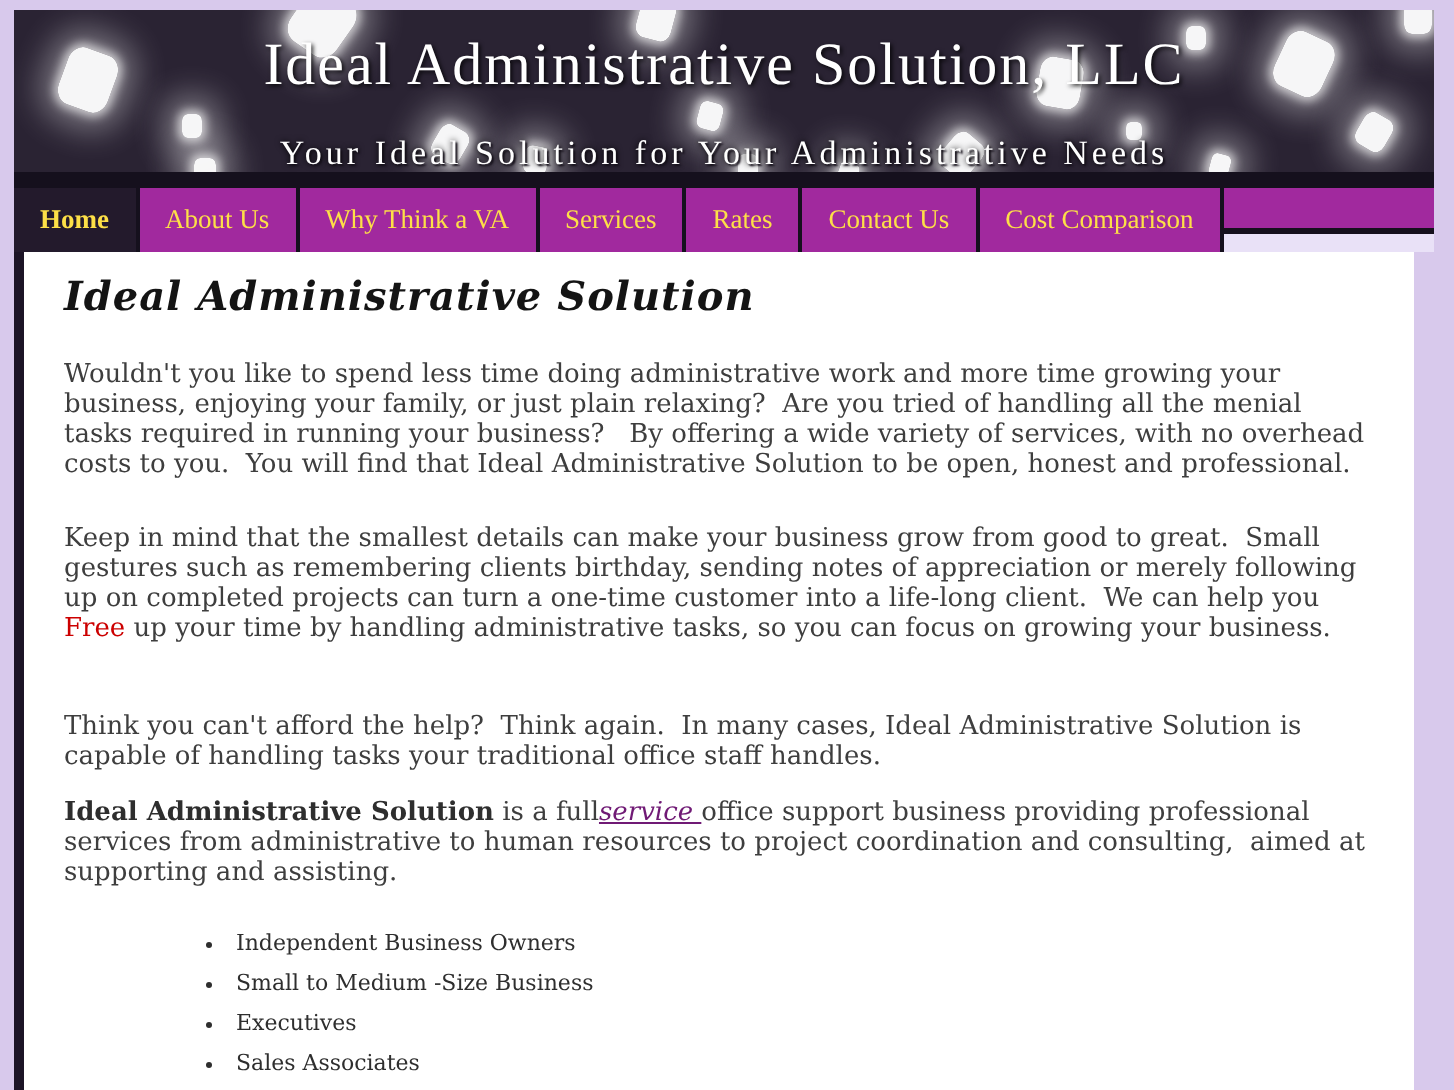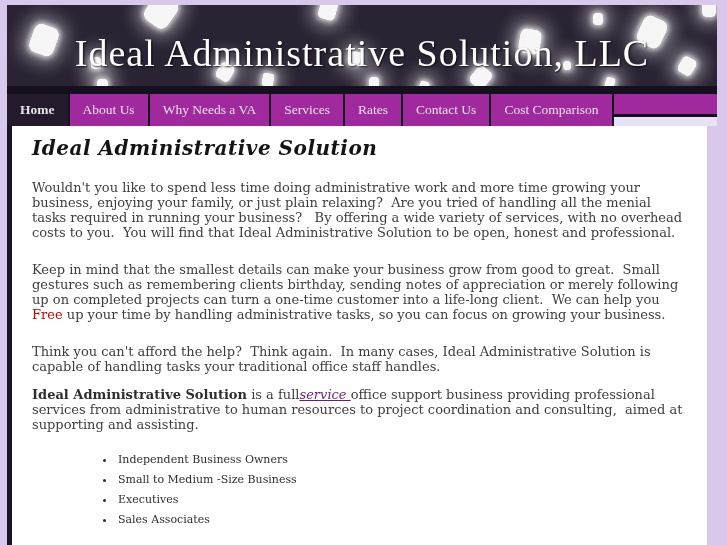--- a/index.html
+++ b/index.html
@@ -21,23 +21,23 @@
   }
   .banner .dot {
     position: absolute;
     background: rgba(255,255,255,0.96);
     border-radius: 28%;
     box-shadow: 0 0 16px 9px rgba(255,255,255,0.38), 0 0 5px 2px rgba(255,255,255,0.65);
   }
   .banner-title {
     position: relative;
     z-index: 2;
-    margin-top: 26px;
+    margin-top: 11px;
     font-family: "Liberation Serif", serif;
-    font-size: 38px;
+    font-size: 30px;
     font-weight: 400;
     letter-spacing: 1px;
     text-shadow: 1px 1px 2px rgba(0,0,0,0.8);
   }
   .banner-subtitle {
     position: relative;
     z-index: 2;
     margin-top: 17px;
     font-family: "Liberation Serif", serif;
     font-size: 17px;
@@ -52,21 +52,21 @@
     height: 23px;
     background: #a1299e;
     border-bottom: 3px solid #15101d;
   }
   .nav-tab {
     display: flex;
     align-items: center;
     padding: 16px 13px;
     border-right: 2px solid #15101d;
     background: #a1299e;
-    color: #e5e5e5;
+    color: #fde047;
     font-family: "Liberation Serif", serif;
     font-size: 13.5px;
     white-space: nowrap;
     cursor: pointer;
   }
   .nav-tab.active {
     background: #231a2c;
     font-weight: bold;
   }
   .nav-fill { flex: 1; background: #a1299e; }
@@ -154,21 +154,21 @@
 
       <div class="nav-tab active">
         <span class="nav-tab-label">Home</span>
       </div>
 
       <div class="nav-tab">
         <span class="nav-tab-label">About Us</span>
       </div>
 
       <div class="nav-tab">
-        <span class="nav-tab-label">Why Needs a VA</span>
+        <span class="nav-tab-label">Why Think a VA</span>
       </div>
 
       <div class="nav-tab">
         <span class="nav-tab-label">Services</span>
       </div>
 
       <div class="nav-tab">
         <span class="nav-tab-label">Rates</span>
       </div>
 
@@ -186,21 +186,21 @@
 </div>
 
 <div class="content">
   <h1 class="page-heading">Ideal Administrative Solution</h1>
 
   <p>Wouldn't you like to spend less time doing administrative work and more time growing your business, enjoying your family, or just plain relaxing?  Are you tried of handling all the menial tasks required in running your business?   By offering a wide variety of services, with no overhead costs to you.  You will find that Ideal Administrative Solution to be open, honest and professional.</p>
 
 
   <p style="margin-top:22px"><span>Keep in mind that the smallest details can make your business grow from good to great.  Small gestures such as remembering clients birthday, sending notes of appreciation or merely following up on completed projects can turn a one-time customer into a life-long client.  We can help you </span><span class="free-word">Free</span><span> up your time by handling administrative tasks, so you can focus on growing your business.</span></p>
 
-  <p style="margin-top:22px; margin-bottom:13px">Think you can't afford the help?  Think again.  In many cases, Ideal Administrative Solution is capable of handling tasks your traditional office staff handles.</p>
+  <p style="margin-top:34px; margin-bottom:13px">Think you can't afford the help?  Think again.  In many cases, Ideal Administrative Solution is capable of handling tasks your traditional office staff handles.</p>
 
   <p><span class="bold-inline">Ideal Administrative Solution</span><span> is a full</span><a class="service-link">service </a><span>office support business providing professional services from administrative to human resources to project coordination and consulting,  aimed at supporting and assisting.</span></p>
 
   <ul class="client-list" id="client-list">
 
       <li>Independent Business Owners</li>
 
       <li>Small to Medium -Size Business</li>
 
       <li>Executives</li>

